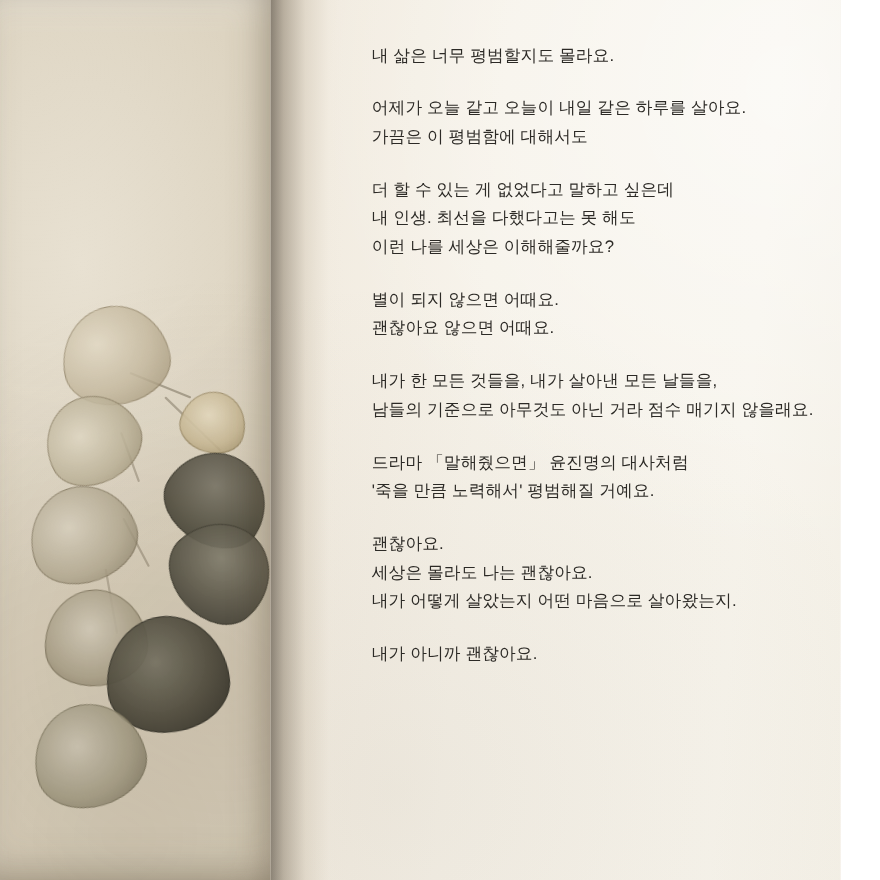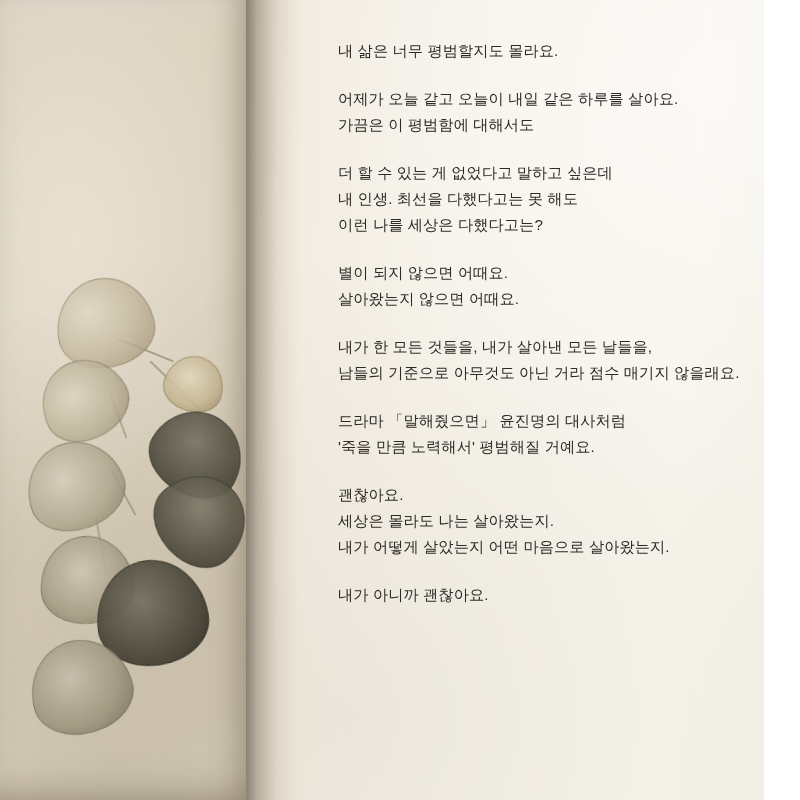--- a/index.html
+++ b/index.html
@@ -165,41 +165,41 @@
       </div>
 
       <div class="stanza">
         <span class="line">어제가 오늘 같고 오늘이 내일 같은 하루를 살아요.</span>
         <span class="line">가끔은 이 평범함에 대해서도</span>
       </div>
 
       <div class="stanza">
         <span class="line">더 할 수 있는 게 없었다고 말하고 싶은데</span>
         <span class="line">내 인생. 최선을 다했다고는 못 해도</span>
-        <span class="line">이런 나를 세상은 다했다고는?</span>
+        <span class="line">이런 나를 세상은 이해해줄까요?</span>
       </div>
 
       <div class="stanza">
         <span class="line">별이 되지 않으면 어때요.</span>
-        <span class="line">살아왔는지 않으면 어때요.</span>
+        <span class="line">괜찮아요 않으면 어때요.</span>
       </div>
 
       <div class="stanza">
         <span class="line">내가 한 모든 것들을, 내가 살아낸 모든 날들을,</span>
         <span class="line">남들의 기준으로 아무것도 아닌 거라 점수 매기지 않을래요.</span>
       </div>
 
       <div class="stanza">
         <span class="line">드라마 「말해줬으면」 윤진명의 대사처럼</span>
         <span class="line">'죽을 만큼 노력해서' 평범해질 거예요.</span>
       </div>
 
       <div class="stanza">
         <span class="line">괜찮아요.</span>
-        <span class="line">세상은 몰라도 나는 살아왔는지.</span>
+        <span class="line">세상은 몰라도 나는 괜찮아요.</span>
         <span class="line">내가 어떻게 살았는지 어떤 마음으로 살아왔는지.</span>
       </div>
 
       <div class="stanza">
         <span class="line">내가 아니까 괜찮아요.</span>
       </div>
 
     </div>
   </div>
 

